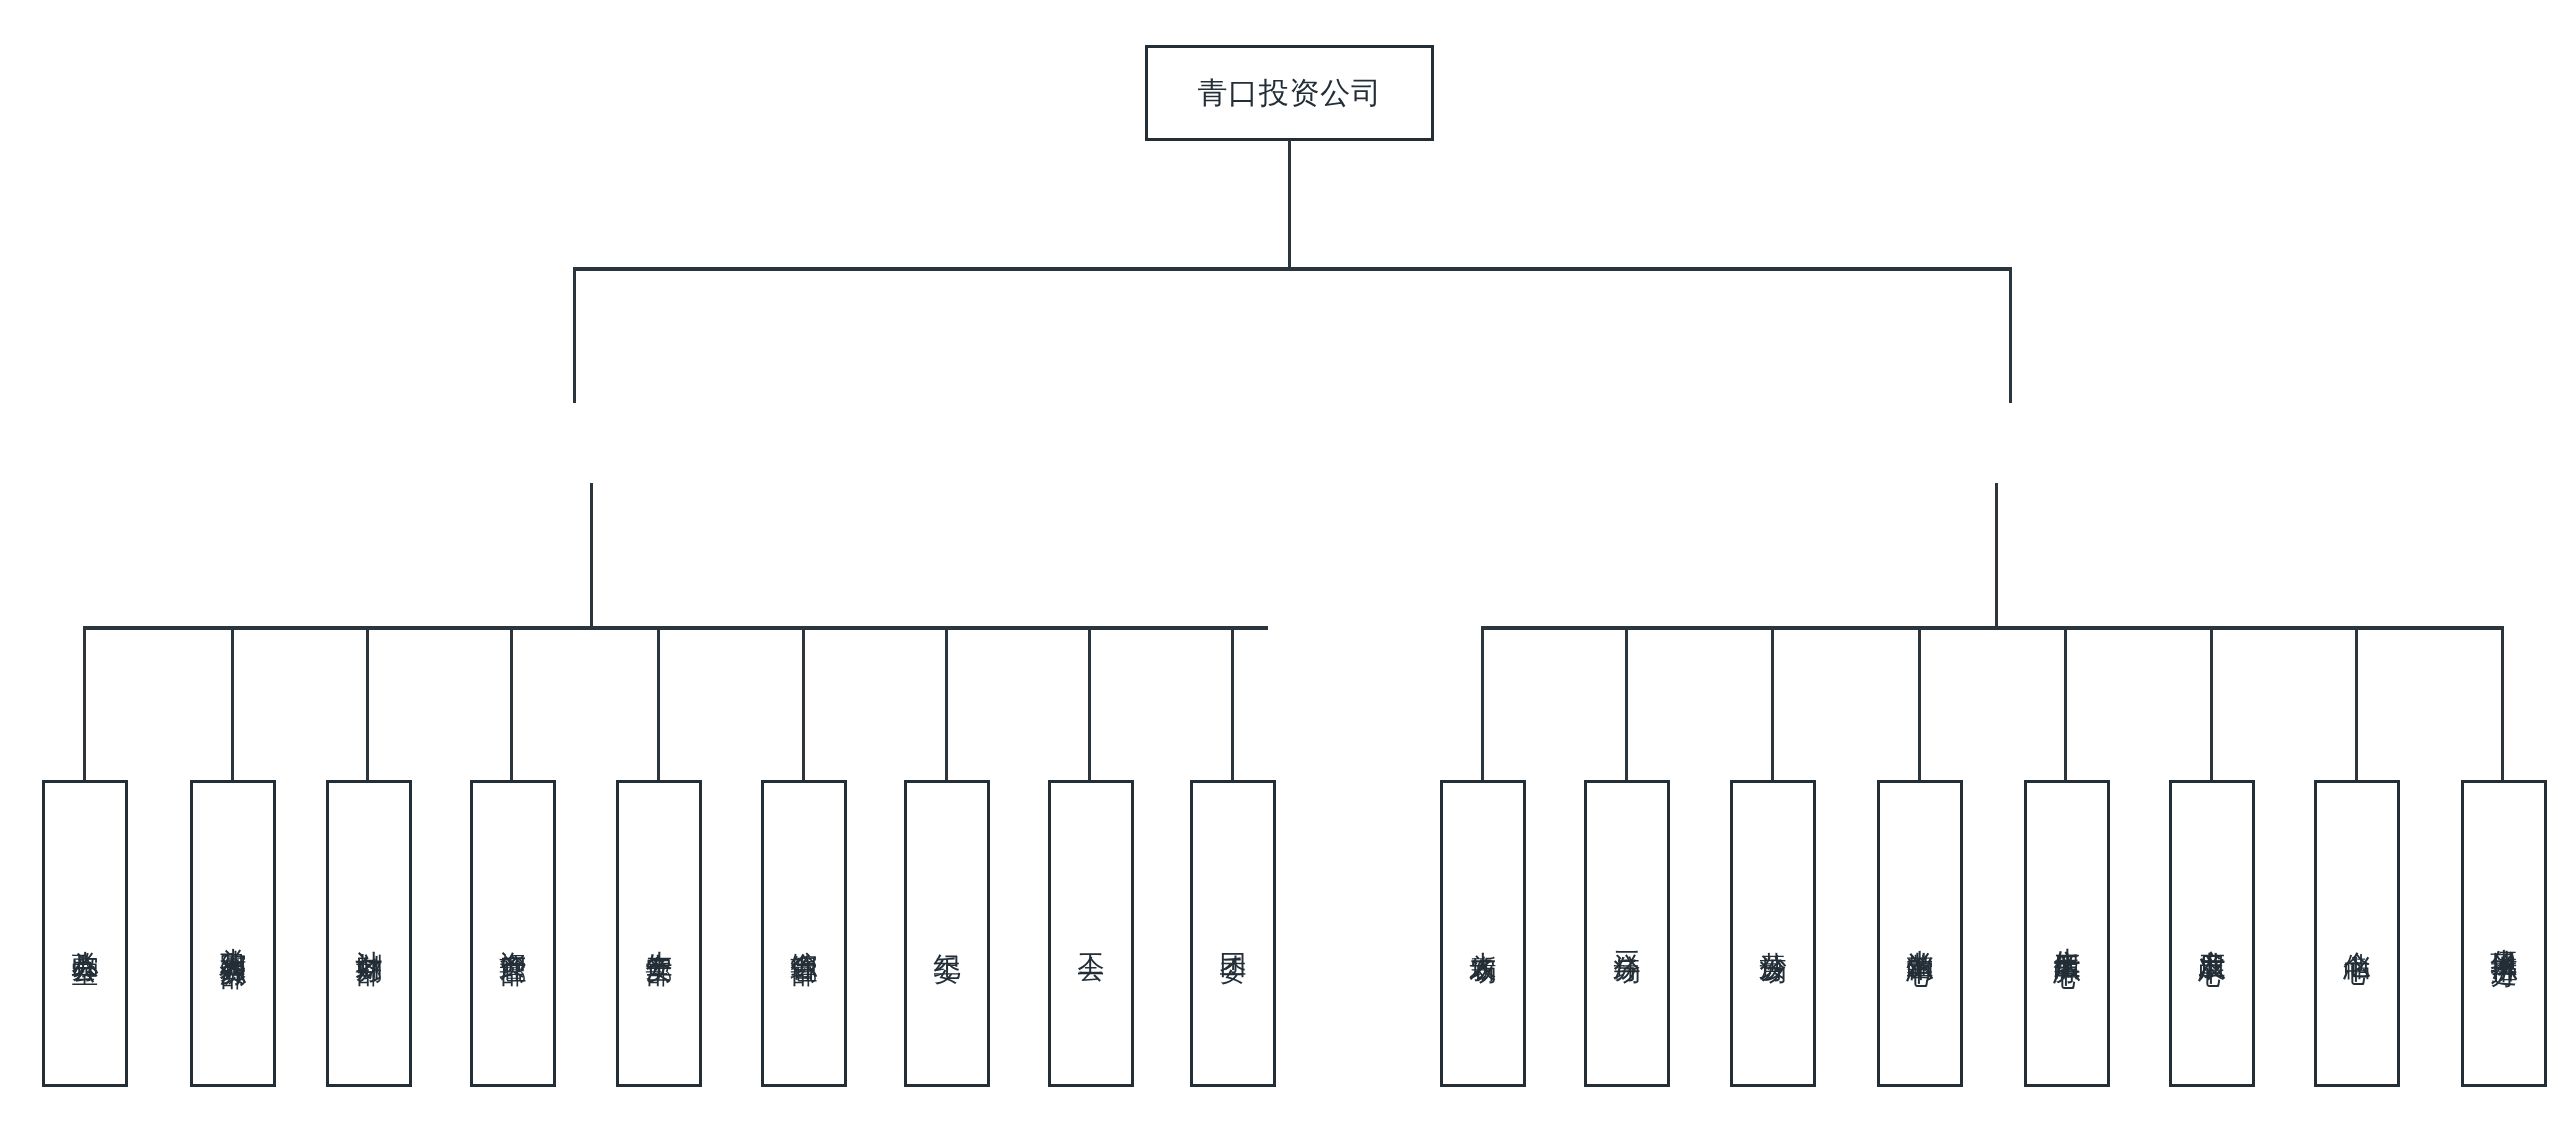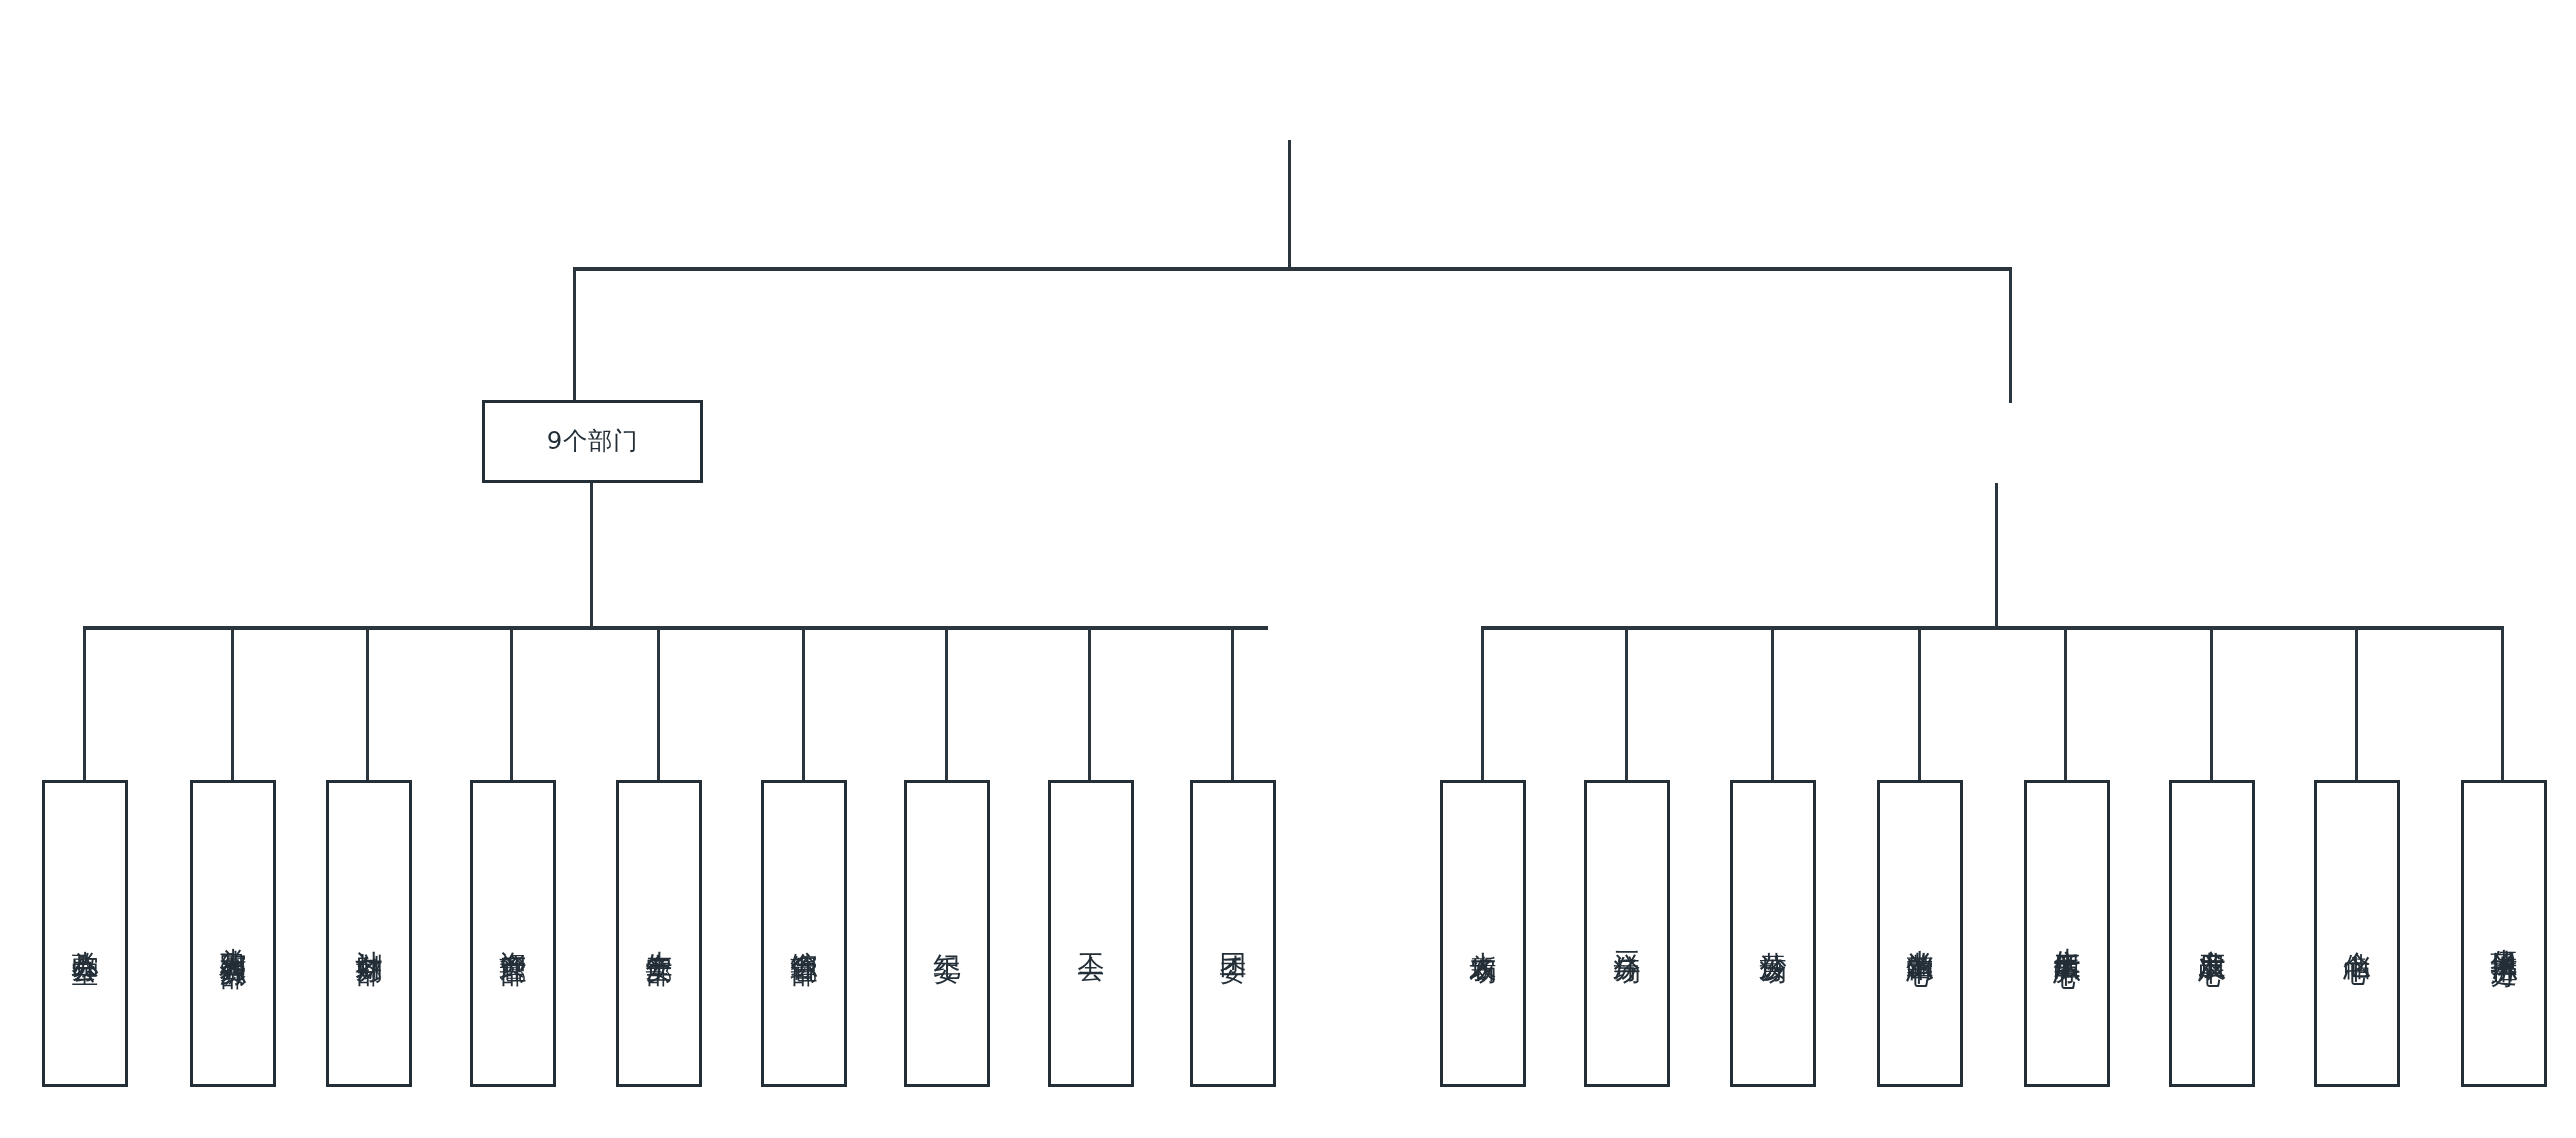--- a/index.html
+++ b/index.html
@@ -71,31 +71,31 @@
   .conn.v { width: 2.7px; }
   .conn.h { height: 2.7px; }
   .conn.bus { height: 4.1px; }
   .conn.stem { width: 3.4px; }
 </style>
 </head>
 <body>
 
 <div id="chart-root">
 
+  <div class="node root horiz" style="left:1145px; top:45px; width:289px; height:96px;">
+    <span class="node-label">青口投资公司</span>
+  </div>
 
   <div class="conn v stem" style="left:1288px; top:140px; width:3.4px; height:129px;"></div>
 
   <div class="conn h bus" style="left:573px; top:267px; width:1439px; height:4.1px;"></div>
 
   <div class="conn v" style="left:573px; top:267px; width:2.7px; height:136px;"></div>
   <div class="conn v" style="left:2009px; top:267px; width:2.7px; height:136px;"></div>
 
-  <div class="node branch horiz" style="left:482px; top:400px; width:221px; height:83px;">
-    <span class="node-label">9个部门</span>
-  </div>
 
 
   <div class="conn v stem" style="left:590px; top:483px; width:3.4px; height:146px;"></div>
   <div class="conn h bus" style="left:83px; top:626px; width:1185px; height:4.1px;"></div>
 
   <div class="conn v" style="left:83px; top:626px; width:2.7px; height:156px;"></div>
   <div class="conn v" style="left:231px; top:626px; width:2.7px; height:156px;"></div>
   <div class="conn v" style="left:366px; top:626px; width:2.7px; height:156px;"></div>
   <div class="conn v" style="left:510px; top:626px; width:2.7px; height:156px;"></div>
   <div class="conn v" style="left:657px; top:626px; width:2.7px; height:156px;"></div>

